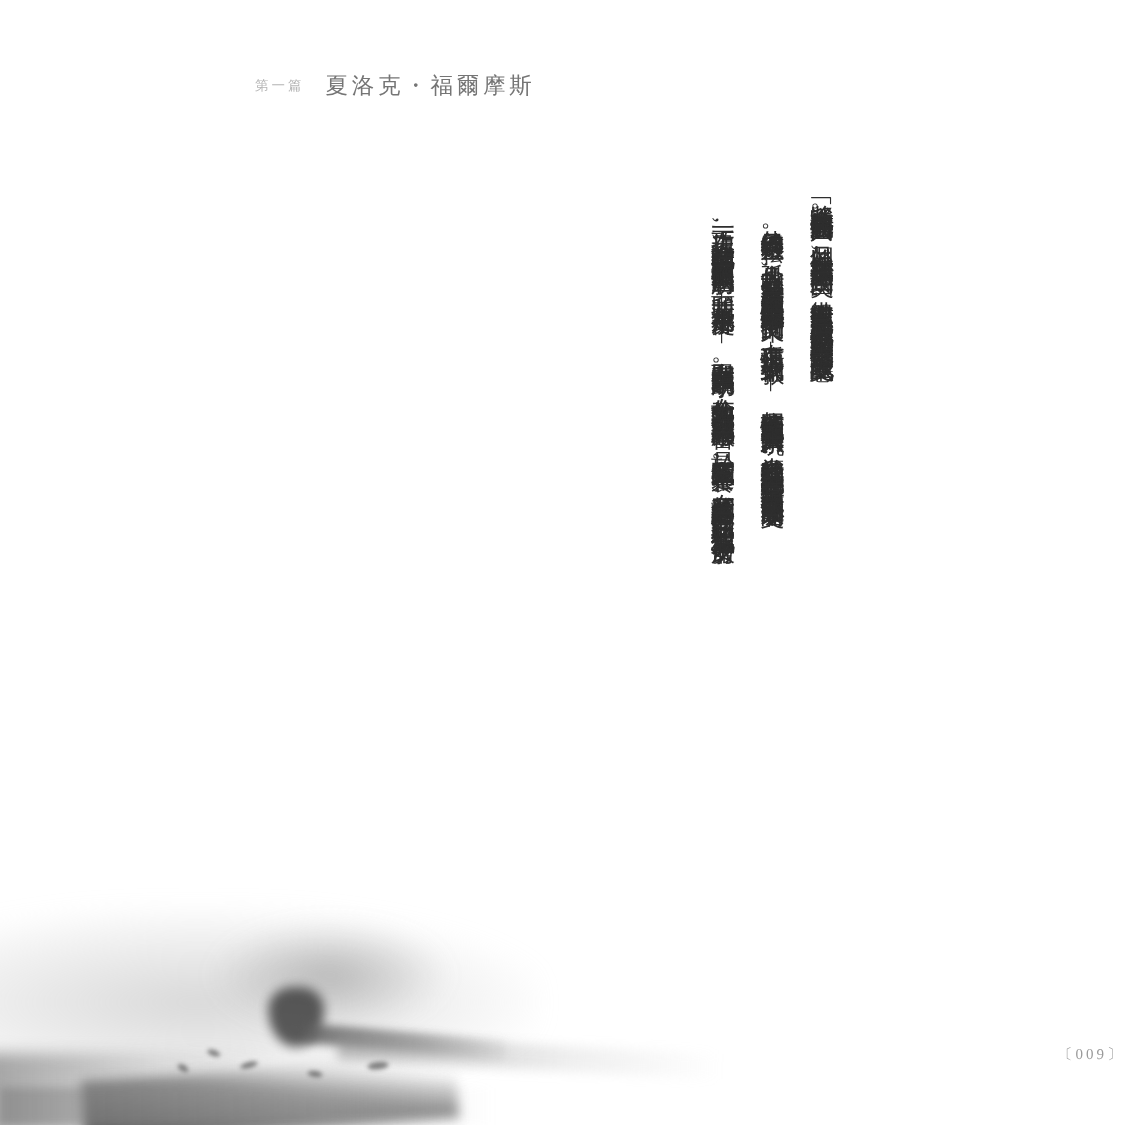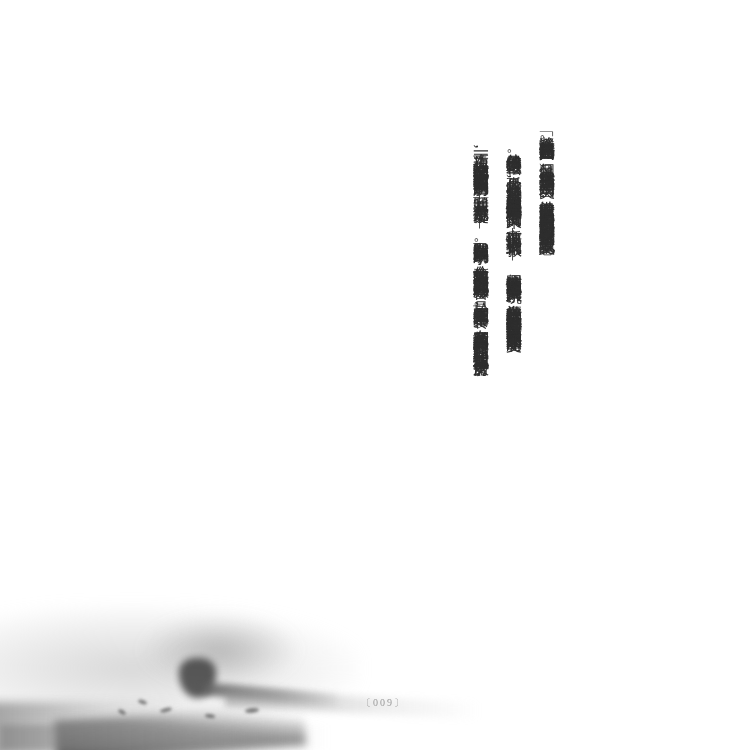--- a/index.html
+++ b/index.html
@@ -59,21 +59,21 @@
   .text-block p.indent {
     text-indent: 17px;
   }
 
   
   .page-number {
     position: absolute;
     left: 0;
     right: 0;
     top: 696px;
-    text-align: center;
+    text-align: right;
     font-size: 10px;
     color: #9a9a9a;
     letter-spacing: 2px;
     z-index: 2;
     margin-left: 17px;
   }
 
   
   .photo {
     position: absolute;
@@ -137,20 +137,24 @@
     left: 0; top: 135px; width: 330px; height: 25px;
     background: linear-gradient(to right, rgba(120,120,120,0.5), rgba(170,170,170,0.25) 65%, rgba(255,255,255,0));
     filter: blur(3px);
   }
 </style>
 </head>
 <body>
 
 <div class="page">
 
+  <div class="page-header">
+    <span class="chapter-label">第一篇</span>
+    <span class="book-title">夏洛克・福爾摩斯</span>
+  </div>
 
   <div class="text-block">
     <p>將我送上「奧龍特斯號」運兵船回國。一個月以後,我在樸茨茅斯港上岸,回到了英國。由於健康狀況依舊不樂觀,政府給了我九個月的假期,同時每天給我十一先令六便士,可以讓我隨意支配。</p>
     <p class="indent">休養的日子過得很輕鬆。孤身一人的我,無親無眷,所以每天的日子完全可以按照我的心情隨意支配,不受任何的拘束。在這種情況下,我來到倫敦——這個英國所有的懶漢遊民都要往這裡聚集的大污水坑。由於我在經濟上從來沒有計劃,漸漸變得有些拮据,於是便打算租一間便宜的小屋來節省開支。</p>
     <p class="indent">正巧在這一天,我站在標準酒吧的門前時,有人從後面拍了拍我的肩膀。我回頭一看,竟然是小史丹佛——我在聖巴多羅買醫院的助手。在倫敦的茫茫人海裡,我們能如此巧遇都感到十分欣喜。於是,我們在霍爾本區共進午餐。在我們講述了各自的經歷之後,我開口道:「我想找個地方住,房子要舒服,</p>
   </div>
 
   <div class="page-number">〔009〕</div>
 
   <div class="photo">

